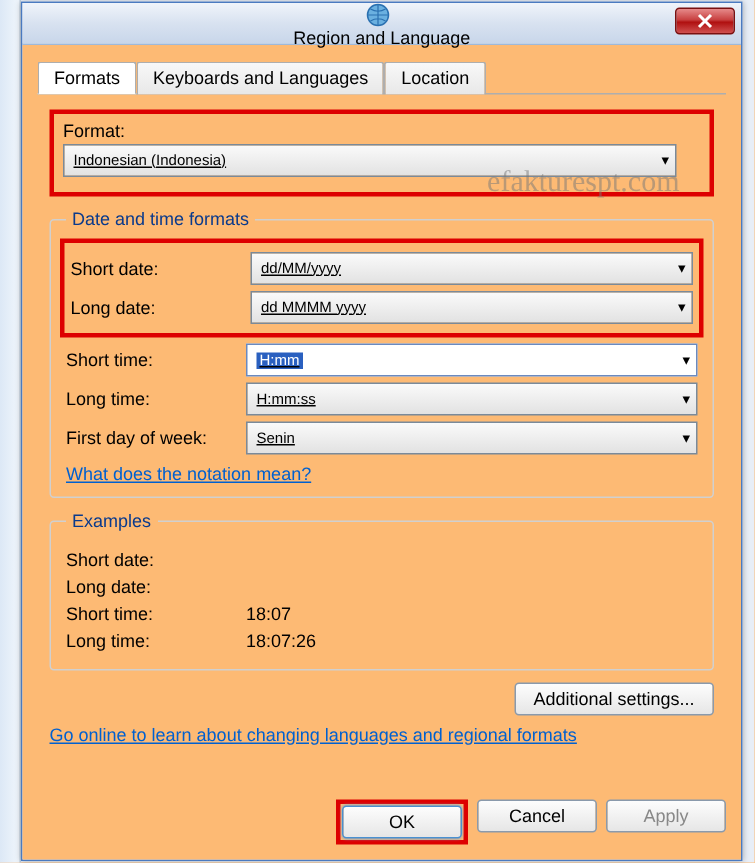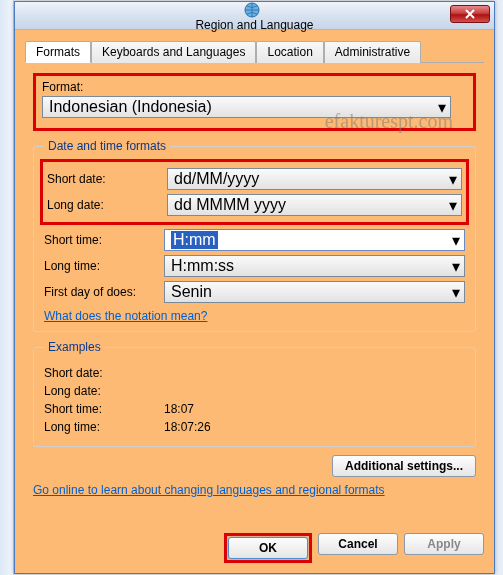--- a/index.html
+++ b/index.html
@@ -99,21 +99,22 @@
   }
   .combo {
     width: 100%;
     height: 22px;
     border: 1px solid #7a8a9a;
     background: linear-gradient(to bottom, #fafafa 0%, #e2e2e2 100%);
     display: flex;
     align-items: center;
     padding: 0 6px;
     position: relative;
-    font-size: 16px;
+    font-size: 10px;
+    text-decoration: underline;
   }
   .combo .arrow {
     position: absolute;
     right: 4px;
     top: 50%;
     transform: translateY(-50%);
   }
   .combo.small { }
   fieldset {
     border: 1px solid #d0d0d0;
@@ -170,21 +171,20 @@
     min-width: 80px;
     padding: 0 12px;
     border: 1px solid #8a9aac;
     border-radius: 3px;
     background: linear-gradient(to bottom, #fdfdfd, #e6e6e6);
     font-size: 12px;
     display: inline-flex;
     align-items: center;
     justify-content: center;
     cursor: pointer;
-    font-weight: bold;
   }
   .btn.disabled {
     color: #888;
   }
   .btn.default {
     border: 1px solid #4a90d0;
     box-shadow: 0 0 2px #6aa0e0;
   }
   .footer {
     display: flex;
@@ -241,21 +241,20 @@
         </svg>
     </div>
   </div>
 
   <div class="client">
 
     <div class="tabs">
       <div class="tab active">Formats</div>
       <div class="tab">Keyboards and Languages</div>
       <div class="tab">Location</div>
-      <div class="tab">Administrative</div>
     </div>
 
     <div class="tabpane">
 
       <div class="highlighted">
         <span class="lbl-format">Format:</span>
         <div class="combo">
           <span class="txt">Indonesian (Indonesia)</span>
           <span class="arrow">▾</span>
         </div>
@@ -299,21 +298,21 @@
           <div class="key">Long time:</div>
           <div class="val-combo">
             <div class="combo small">
               <span class="txt">H:mm:ss</span>
               <span class="arrow">▾</span>
             </div>
           </div>
         </div>
 
         <div class="row">
-          <div class="key">First day of does:</div>
+          <div class="key">First day of week:</div>
           <div class="val-combo">
             <div class="combo small">
               <span class="txt">Senin</span>
               <span class="arrow">▾</span>
             </div>
           </div>
         </div>
 
         <div style="margin-top:6px">
           <span class="link">What does the notation mean?</span>

